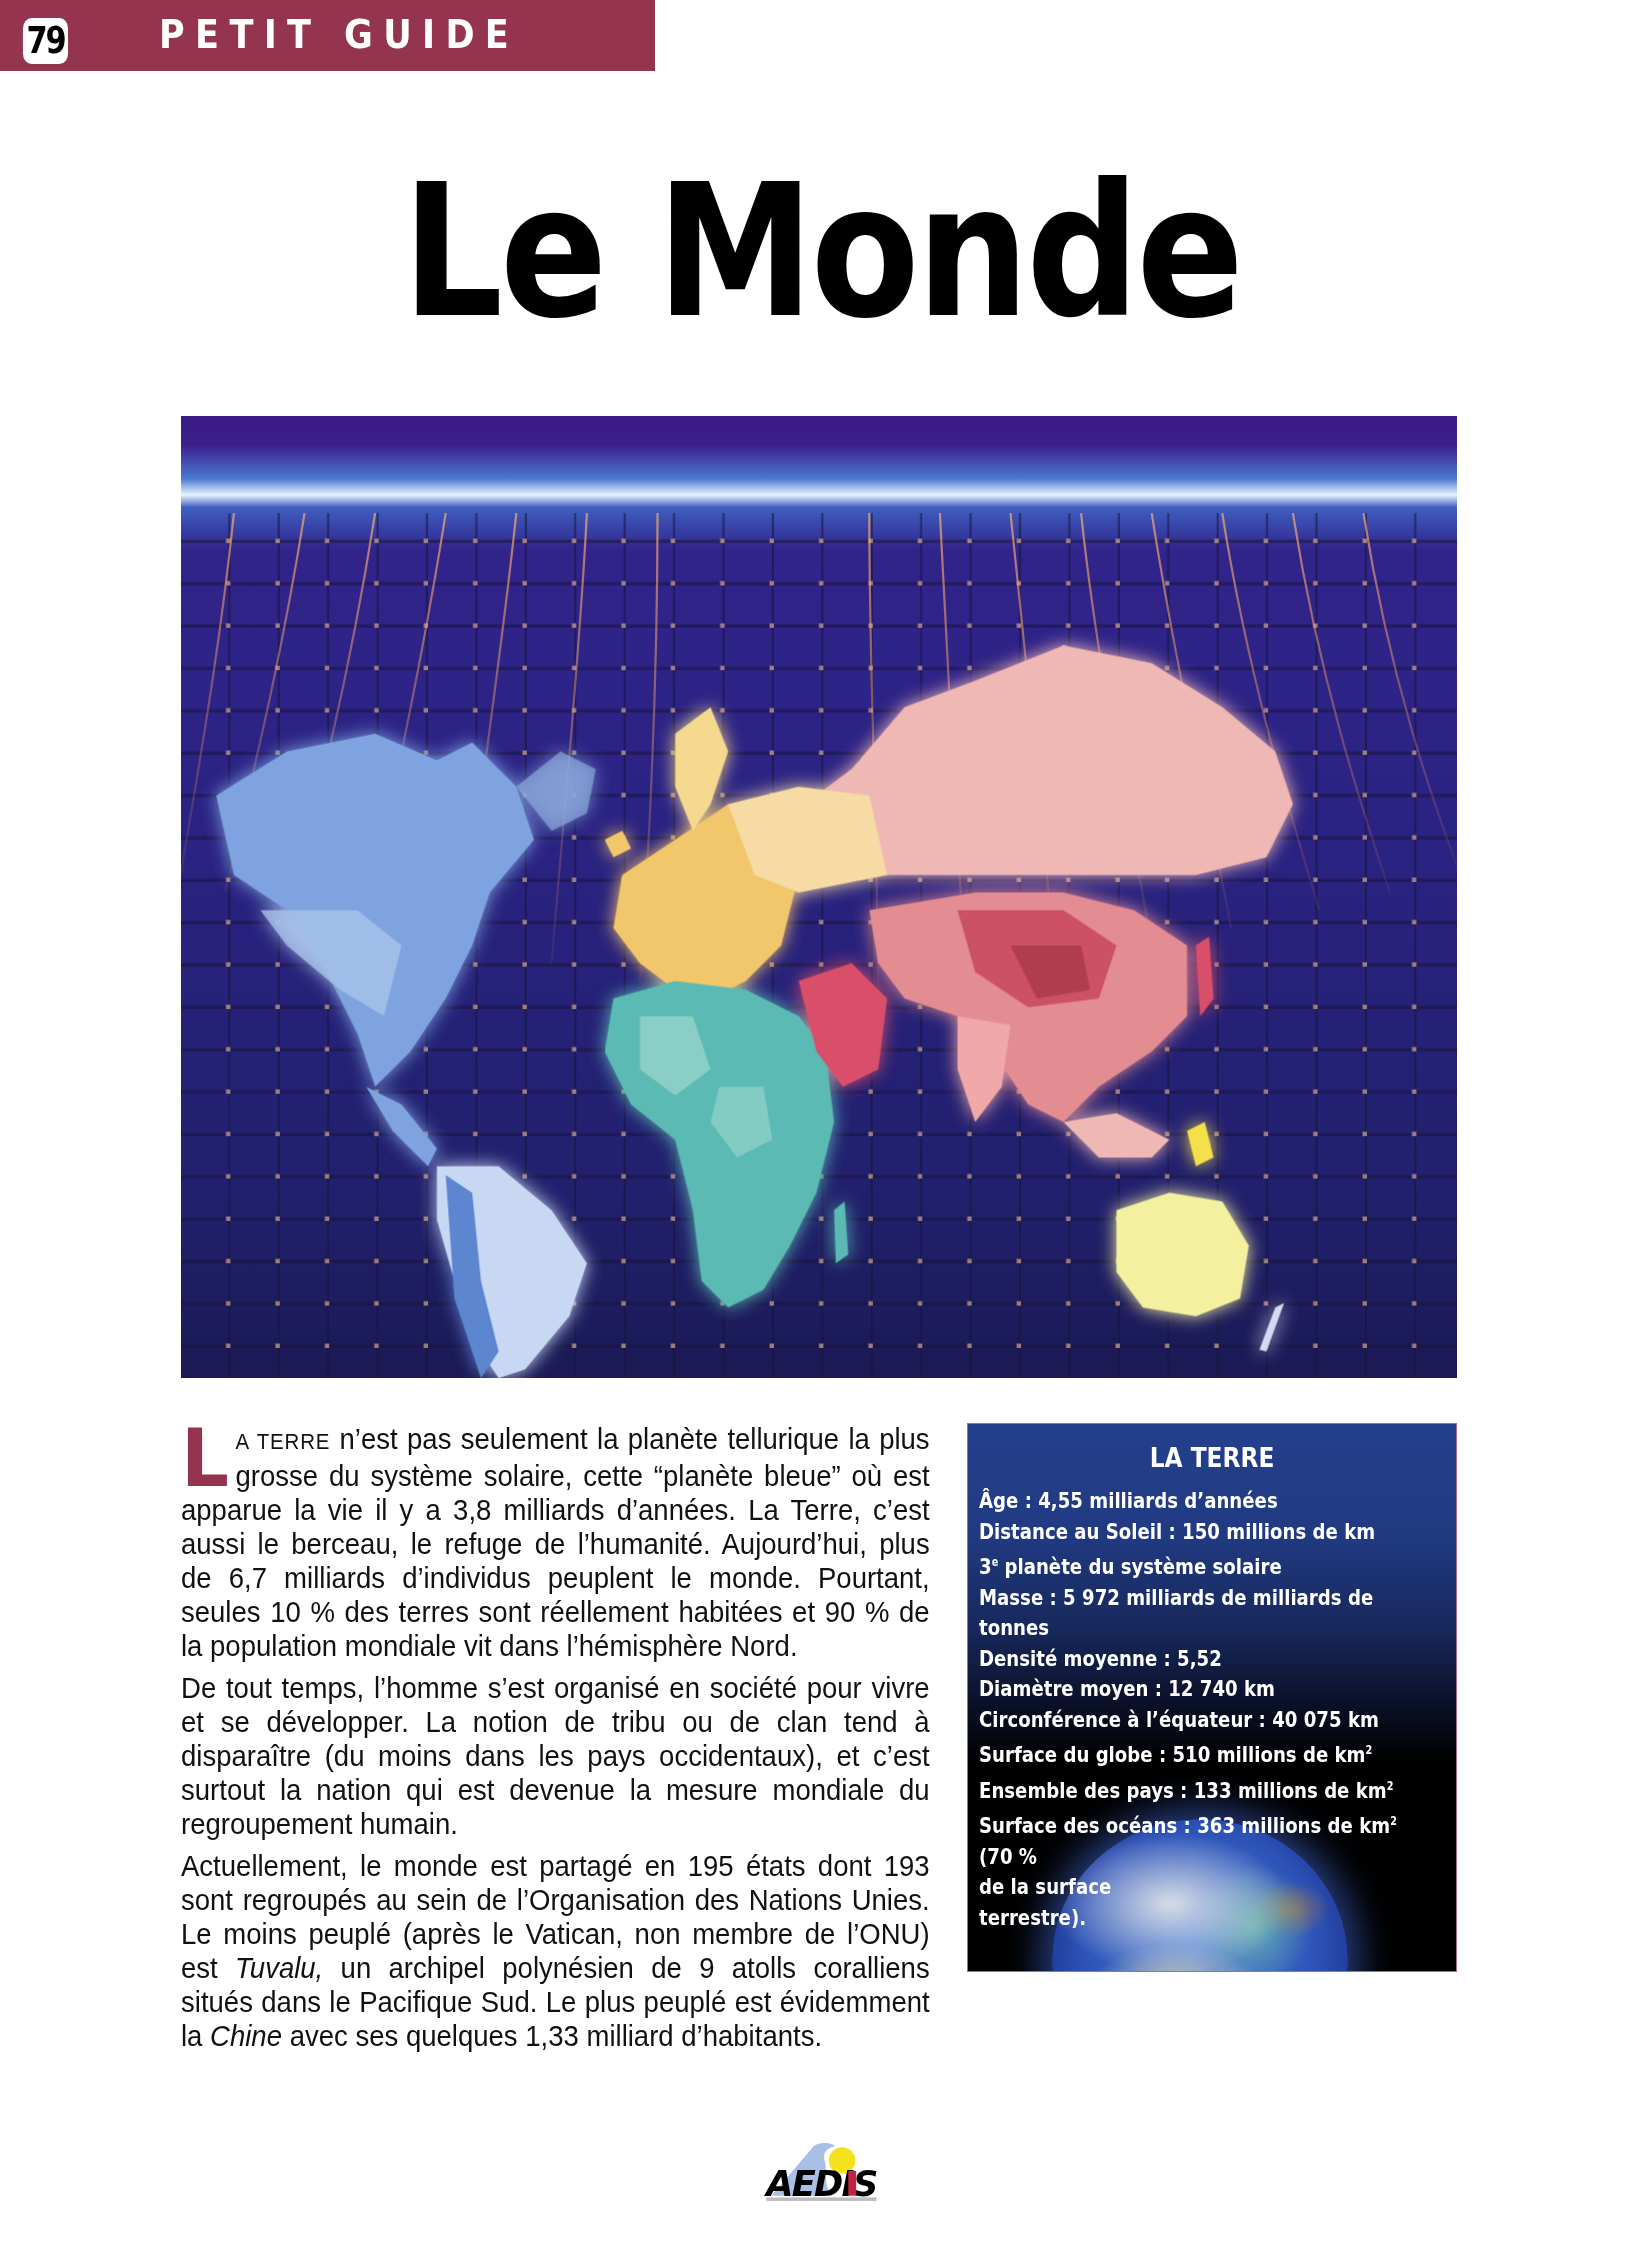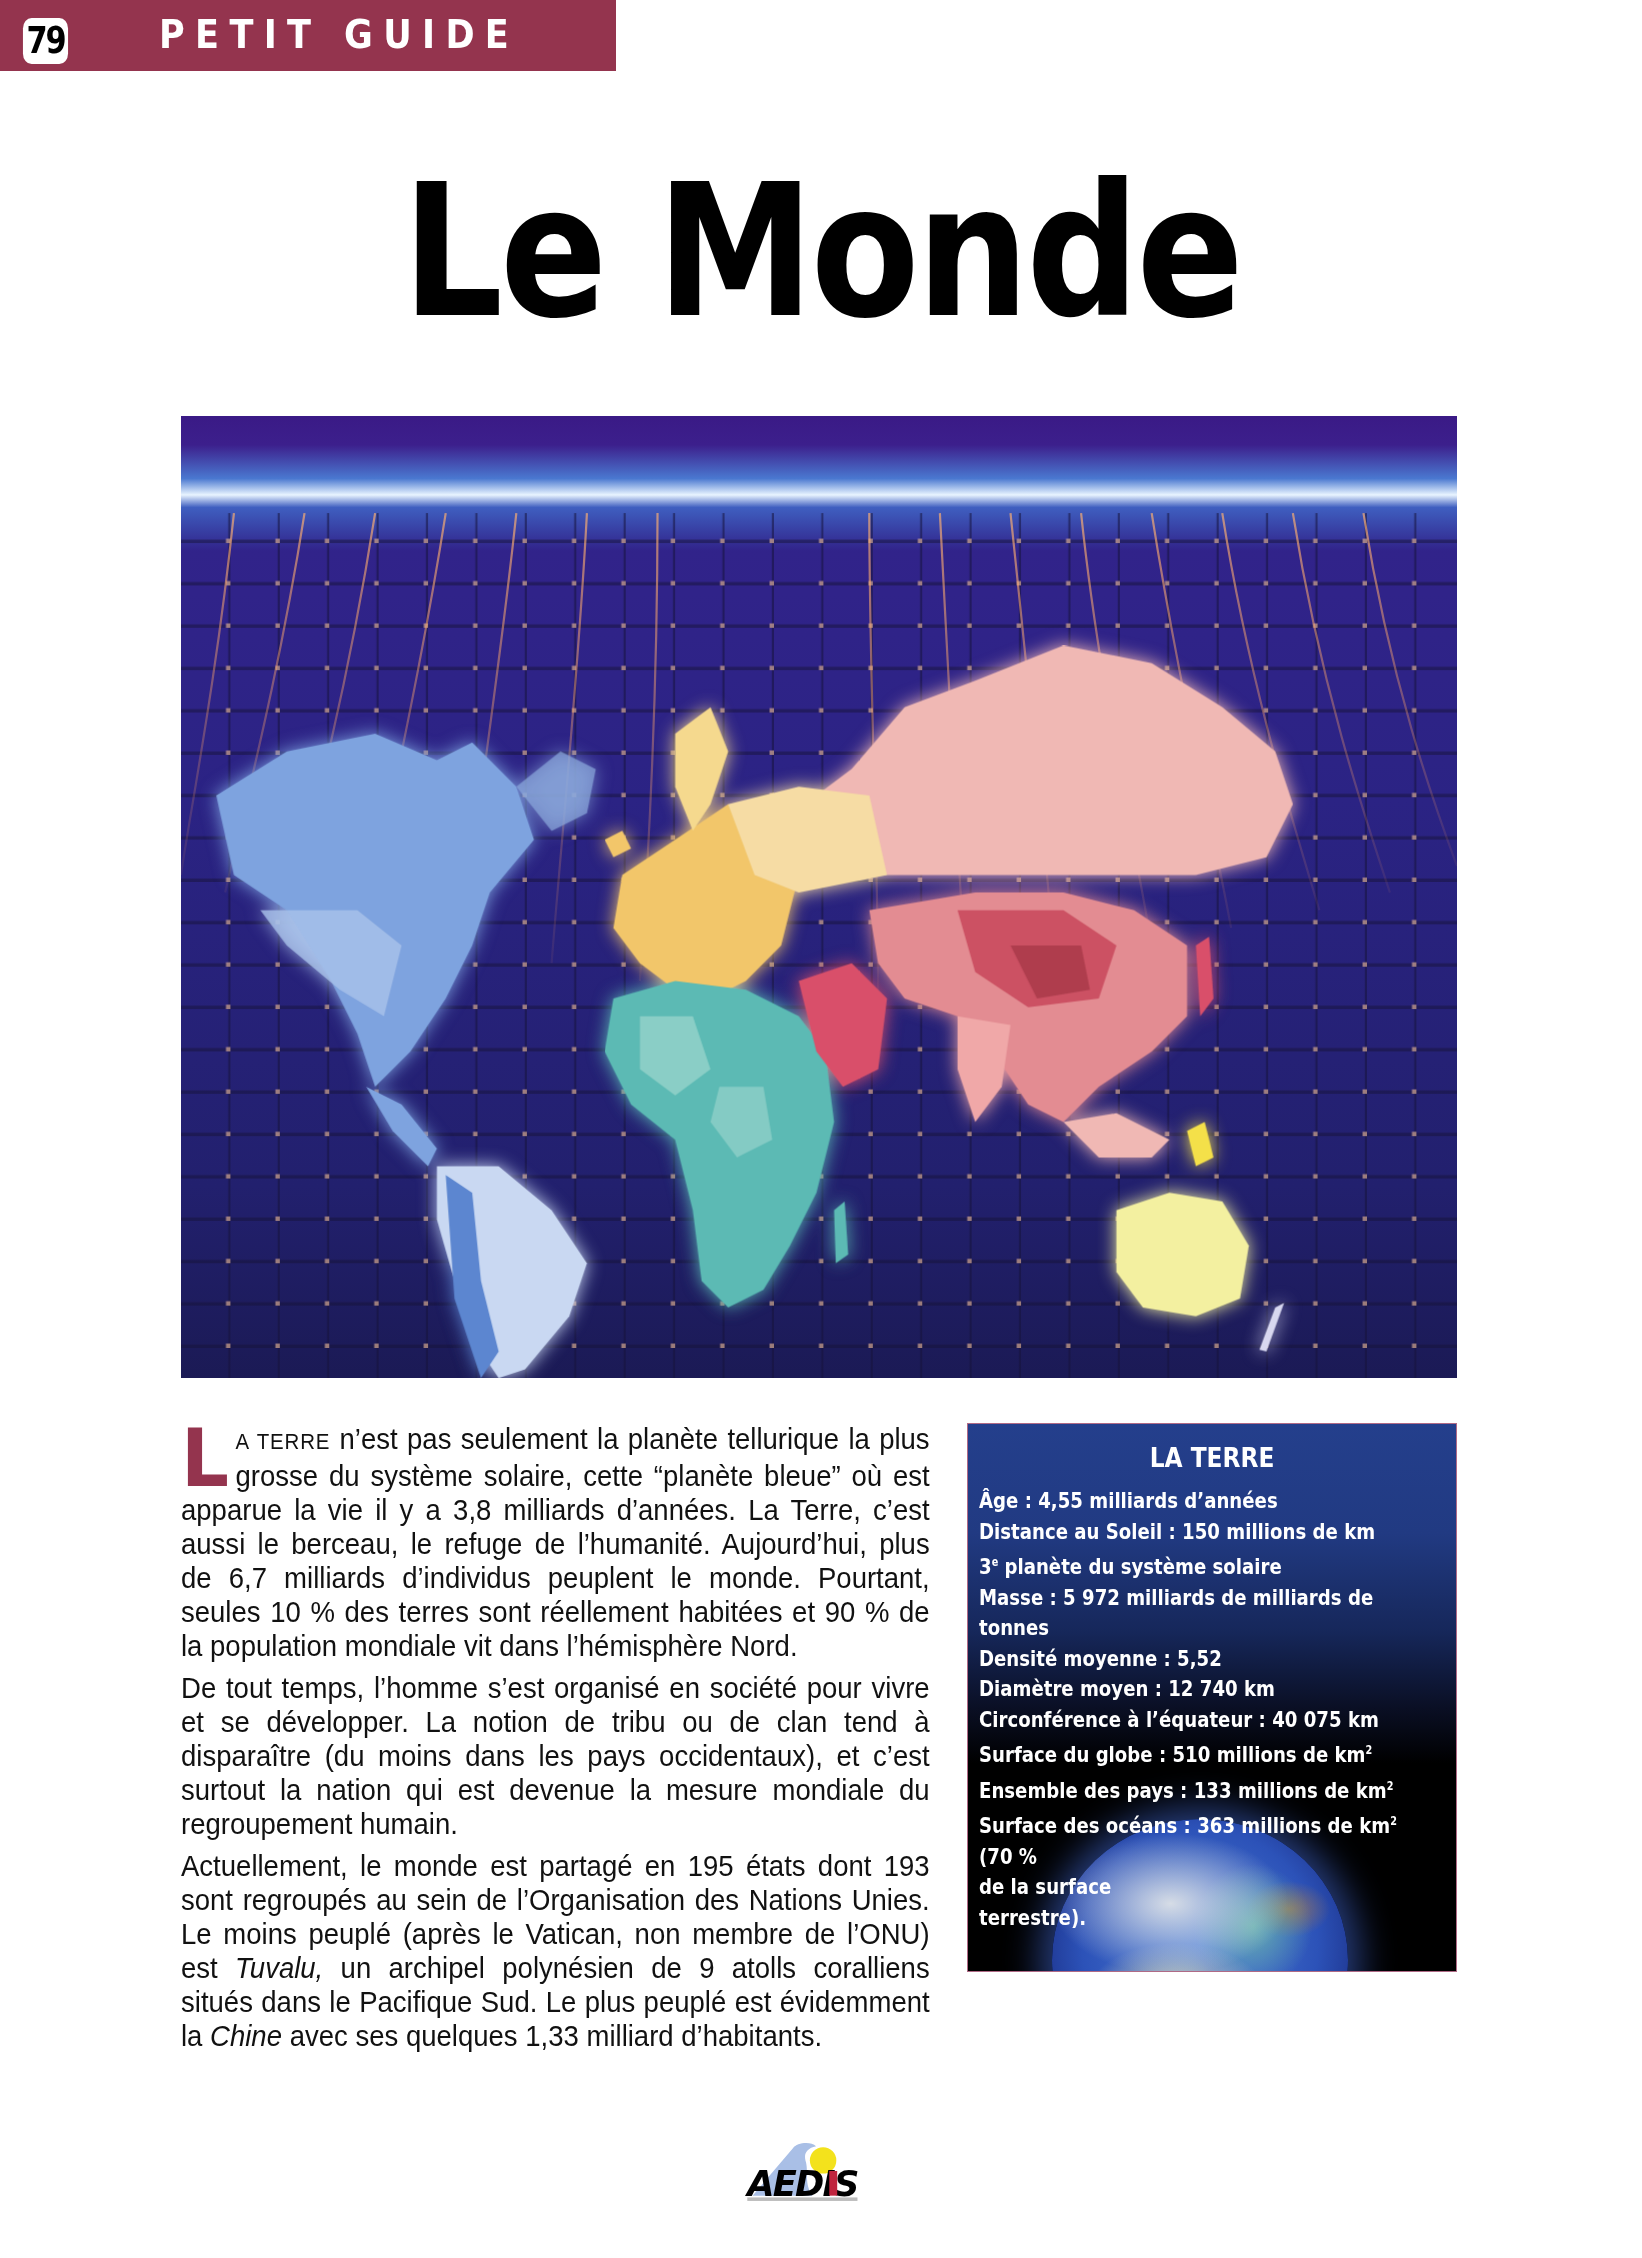--- a/index.html
+++ b/index.html
@@ -2,21 +2,21 @@
 <html style="font-size:14px"><head>
 <meta charset="utf-8">
 <style>
   html, body { margin: 0; padding: 0; }
   body {
     width: 1643px; height: 2258px; background: #ffffff; position: relative; overflow: hidden;
     font-family: "Liberation Sans", "DejaVu Sans", sans-serif; color: #111;
   }
   
   .header-band {
-    position: absolute; left: 0; top: 0; width: 616px; height: 71px; background: #94344e;
+    position: absolute; left: 0; top: 0; width: 616px; height: 71px; background: #94344e; padding-left: 39px;
   }
   .page-badge {
     position: absolute; left: 17.6px; top: 17.6px; width: 55px; height: 46px; background: #fff;
     border-radius: 10.6px; display: flex; align-items: center; justify-content: center;
     font-family: "DejaVu Sans", sans-serif; font-weight: bold; font-size: 37px; color: #000;
     letter-spacing: -2.6px; transform: scaleX(0.82);
   }
   .series-label {
     position: absolute; left: 159px; top: 12.4px; color: #fff; font-size: 39px; font-weight: bold;
     letter-spacing: 11.5px; font-family: "DejaVu Sans", sans-serif; transform-origin: left center;
@@ -71,21 +71,21 @@
       radial-gradient(ellipse 30% 18% at 42% 62%, rgba(245,235,180,0.9) 0%, rgba(245,235,180,0) 100%),
       radial-gradient(ellipse 20% 22% at 68% 38%, rgba(110,190,170,0.8) 0%, rgba(110,190,170,0) 100%),
       radial-gradient(ellipse 14% 10% at 80% 32%, rgba(170,120,70,0.8) 0%, rgba(170,120,70,0) 100%),
       radial-gradient(ellipse 22% 20% at 55% 85%, rgba(120,110,80,0.7) 0%, rgba(120,110,80,0) 100%),
       radial-gradient(circle at 50% 45%, #4f7fd6 0%, #2c52b8 55%, #1b2f86 80%, #0b0b3a 100%);
     box-shadow: 0 0 35px 12.4px rgba(70,110,220,0.55);
     z-index: 1;
   }
   
   .logo {
-    position: absolute; left: 742px; top: 2139px; width: 119px; height: 71px; text-align: center;
+    position: absolute; left: 761px; top: 2139px; width: 119px; height: 71px; text-align: center;
   }
   .logo svg { width: 100%; height: 100%; }
 </style>
 </head>
 <body>
 
 <div class="header-band">
   <div class="page-badge">79</div>
   <div class="series-label">PETIT GUIDE</div>
 </div>

